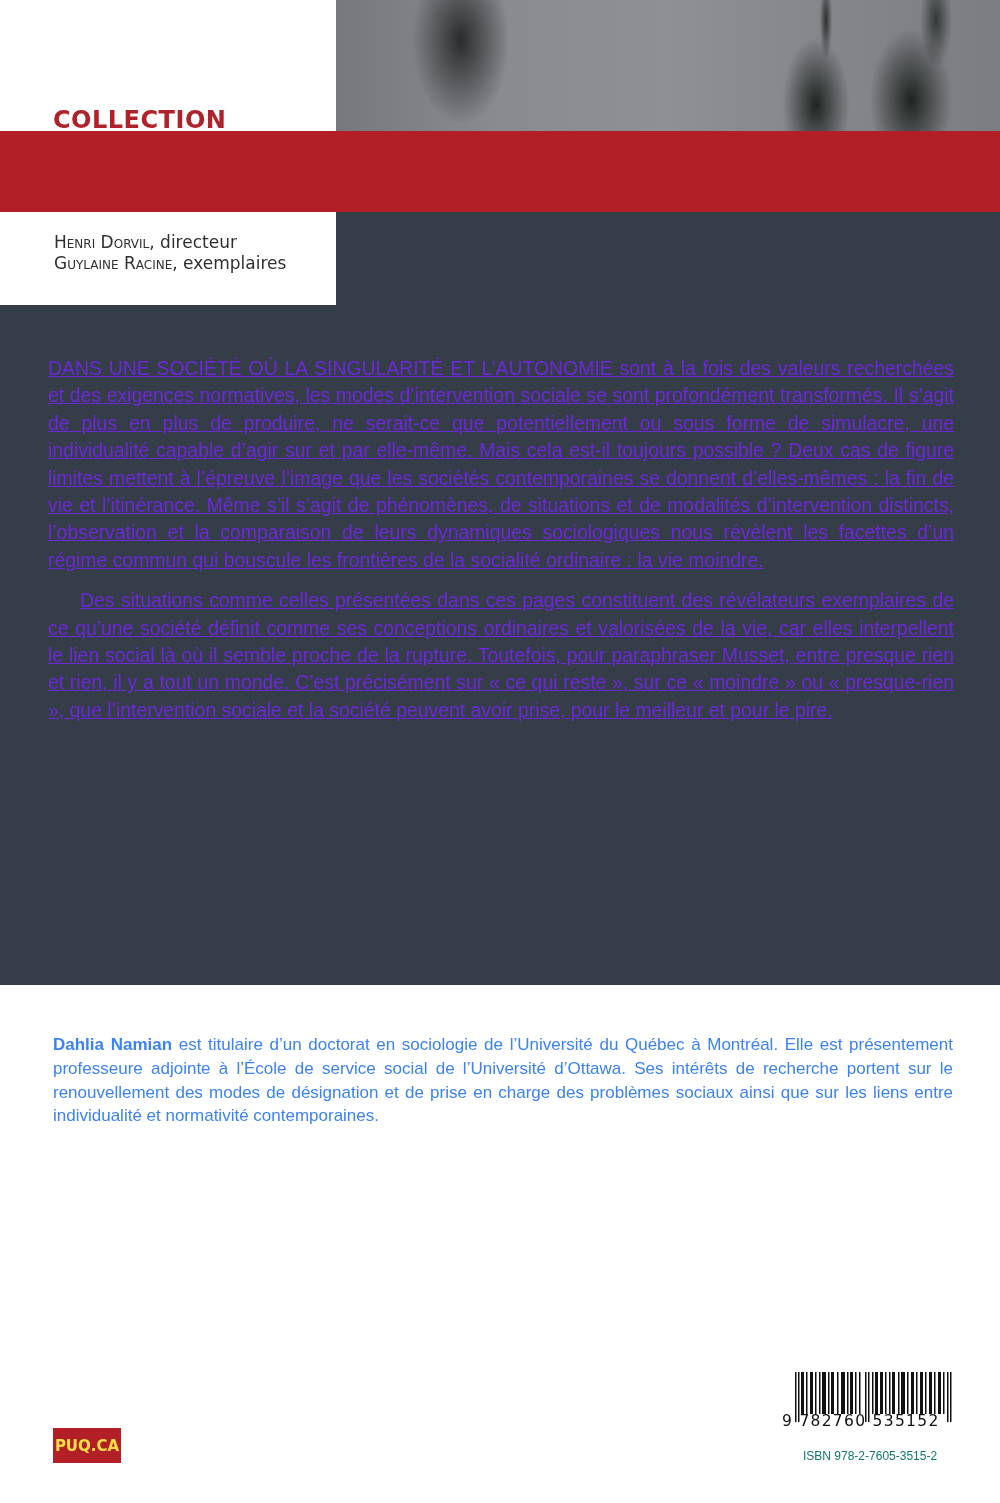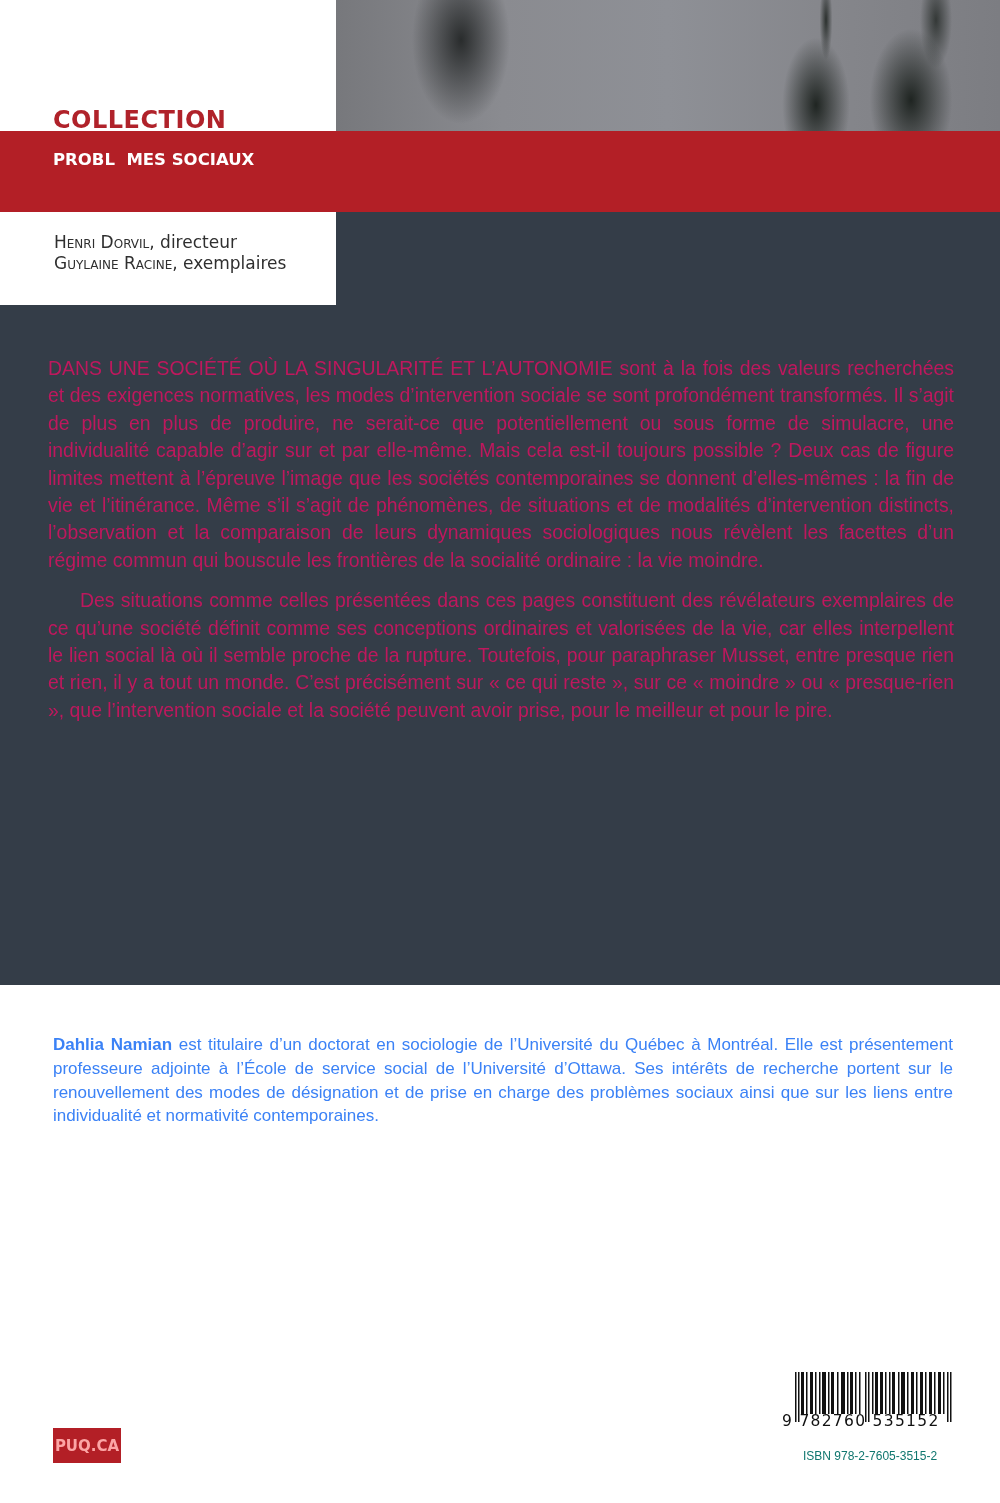--- a/index.html
+++ b/index.html
@@ -49,41 +49,42 @@
 
   .directors {
     left: 54px; top: 232px;
     color: #2f2f2f; font-size: 17px; line-height: 21px;
     font-family: "DejaVu Sans", sans-serif;
   }
   .sc { font-variant: small-caps; }
 
   .blurb {
     left: 48px; top: 355px; width: 906px;
-    color: #be185d;
+    color: #6d28d9;
     font-family: "Liberation Sans", sans-serif;
     font-size: 19.4px; line-height: 27.4px;
     text-align: justify;
+    text-decoration: underline;
   }
   .blurb p { margin: 0; }
   .blurb p + p { margin-top: 13px; text-indent: 32px; }
   .lead { text-transform: uppercase; }
 
   .bio {
     left: 53px; top: 1033px; width: 900px;
     color: #3b82f6;
     font-family: "Liberation Sans", sans-serif;
     font-size: 17px; line-height: 23.8px;
     text-align: justify;
   }
   .bio b { font-weight: bold; }
 
   .puq {
     left: 53px; top: 1428px; width: 68px; height: 35px;
-    background: #b31f26; color: #fca5a5;
+    background: #b31f26; color: #fde047;
     font-weight: bold; font-size: 15px;
     display: flex; align-items: center; justify-content: center;
     font-family: "DejaVu Sans", sans-serif;
   }
 
   .barcode-wrap { left: 770px; top: 1372px; width: 220px; height: 90px; }
   .bars { position: absolute; left: 25px; top: 0; width: 158px; height: 50px; }
   .barcode-digits {
     position: absolute; left: 12px; top: 40px;
     font-size: 15.5px; letter-spacing: 1.3px; color: #111;
@@ -99,21 +100,20 @@
 </head>
 <body>
 
 <div class="abs left-panel"></div>
 <div class="abs photo"></div>
 
 <div class="abs collection-label">COLLECTION</div>
 
 <div class="abs red-band"></div>
 <div class="abs series-title">
-  <div style="white-space:pre;">PROBL  MES SOCIAUX</div>
 </div>
 
 <div class="abs dark-right"></div>
 <div class="abs dark-main"></div>
 
 <div class="abs directors">
   <div><span class="sc">Henri Dorvil</span><span>, directeur</span></div>
   <div><span class="sc">Guylaine Racine</span><span>, exemplaires</span></div>
 </div>
 

